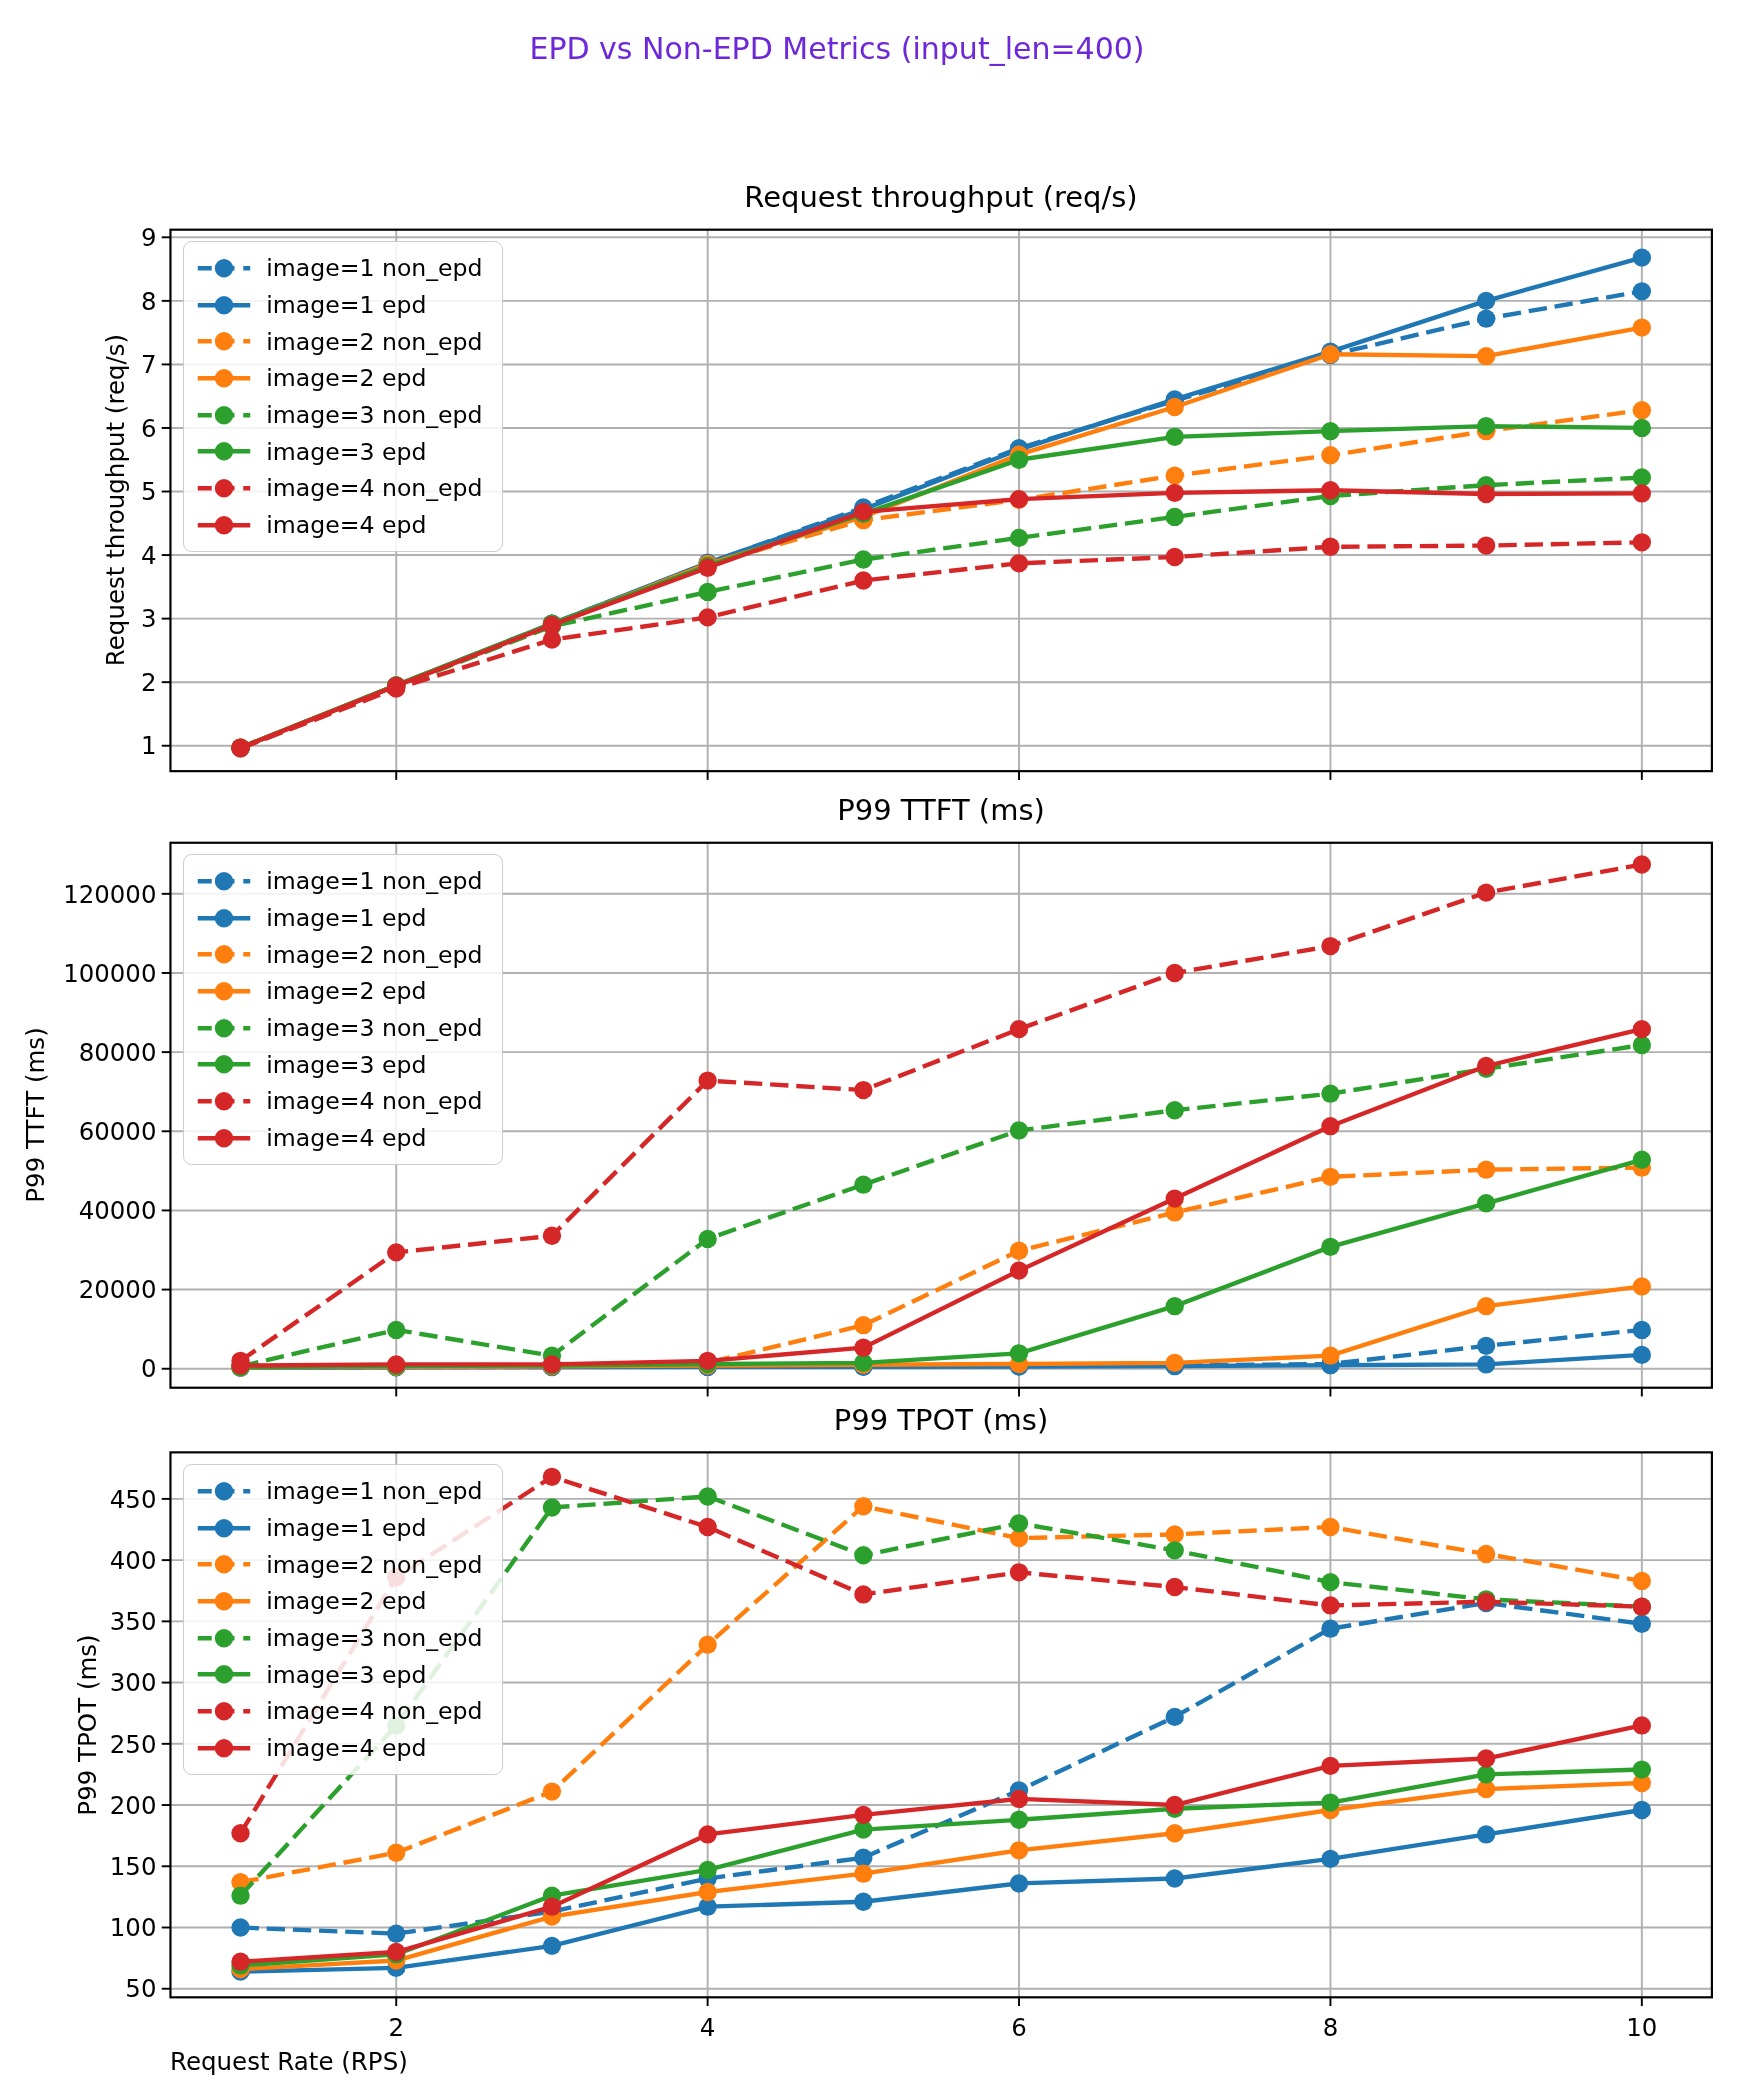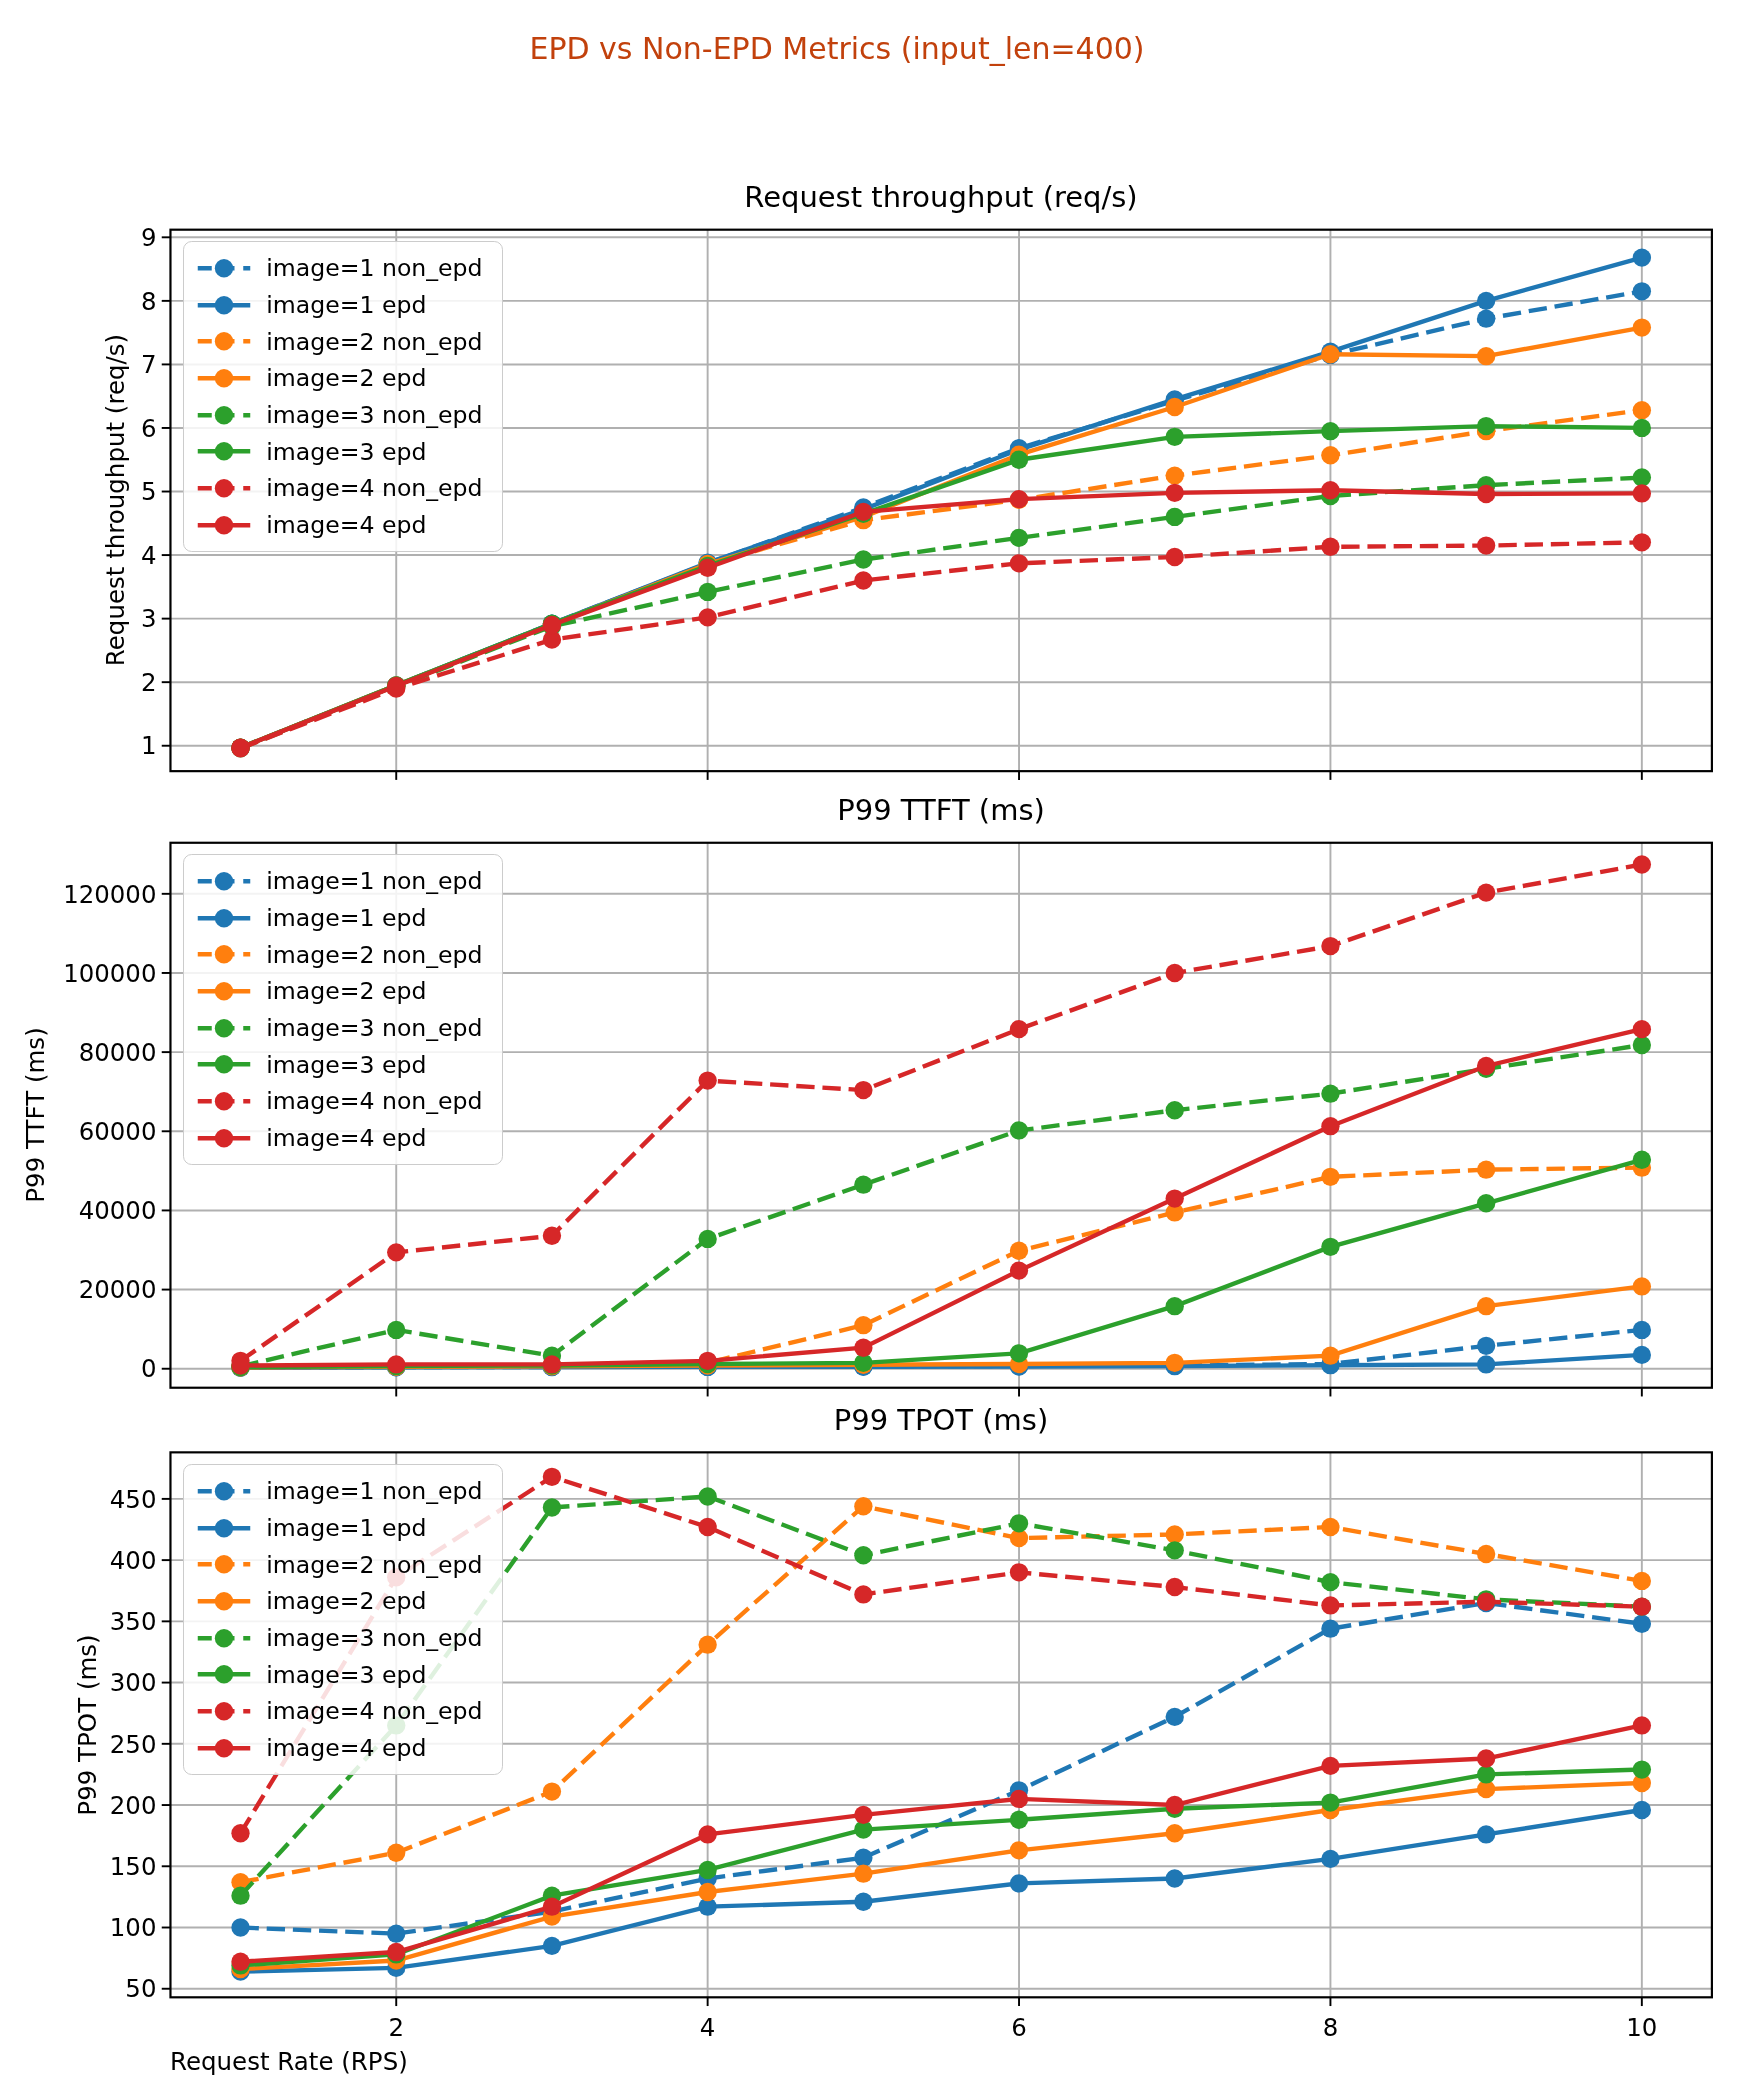--- a/index.html
+++ b/index.html
@@ -5,21 +5,21 @@
   html,body{margin:0;padding:0;background:#ffffff;}
   .figure{
     position:relative;
     width:1747px;height:2096px;
     background:#ffffff;
     font-family:"DejaVu Sans","Liberation Sans",sans-serif;
     overflow:hidden;
   }
   .suptitle{
     position:absolute;top:31px;left:0;width:1674px;
-    text-align:center;font-size:30px;color:#c2410c;
+    text-align:center;font-size:30px;color:#6d28d9;
   }
   .axtitle{
     position:absolute;left:170px;width:1542px;
     text-align:center;font-size:29px;color:#000;
   }
   #title-1{top:180px;}
   #title-2{top:793px;}
   #title-3{top:1403px;}
   .ylabel{
     position:absolute;

